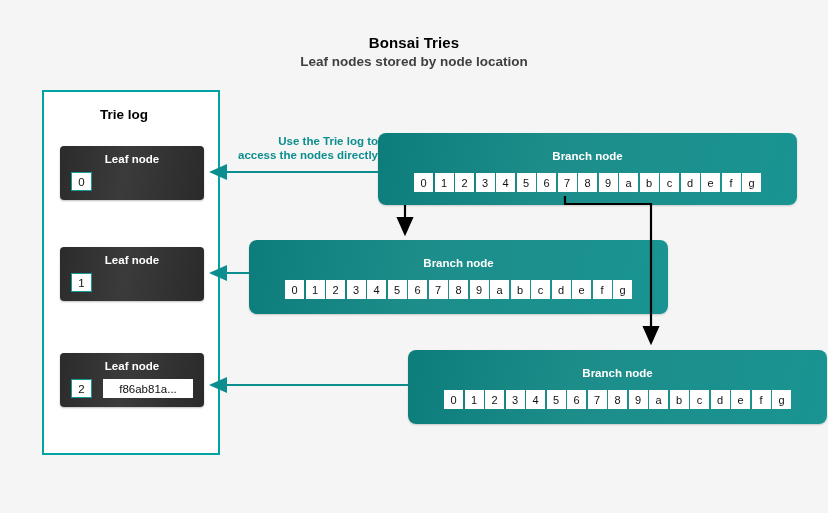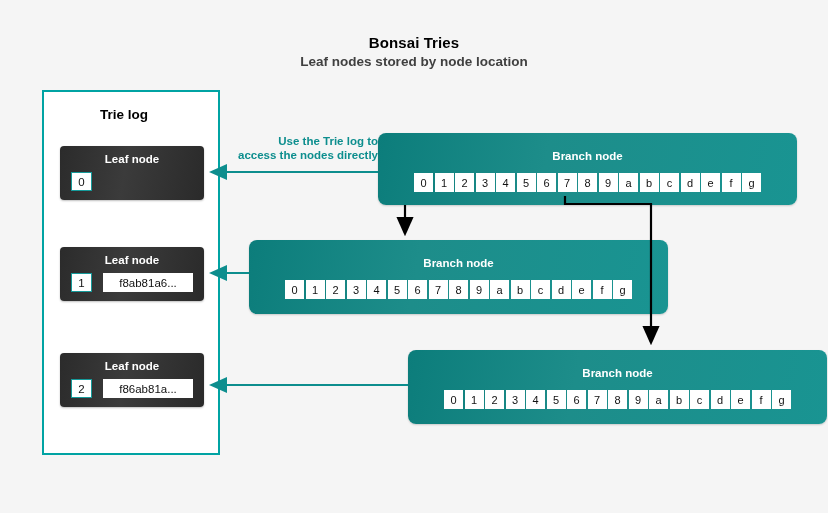--- a/index.html
+++ b/index.html
@@ -187,21 +187,20 @@
   <div class="trielog-title">Trie log</div>
 
   <div class="leaf" style="top:146px">
     <div class="leaf-title">Leaf node</div>
     <div class="leaf-index">0</div>
   </div>
 
   <div class="leaf" style="top:247px">
     <div class="leaf-title">Leaf node</div>
     <div class="leaf-index">1</div>
-    <div class="leaf-hash">f8ab81a6...</div>
   </div>
 
   <div class="leaf" style="top:353px">
     <div class="leaf-title">Leaf node</div>
     <div class="leaf-index">2</div>
     <div class="leaf-hash">f86ab81a...</div>
   </div>
 
   <div class="annot">
     <div>Use the Trie log to</div>

